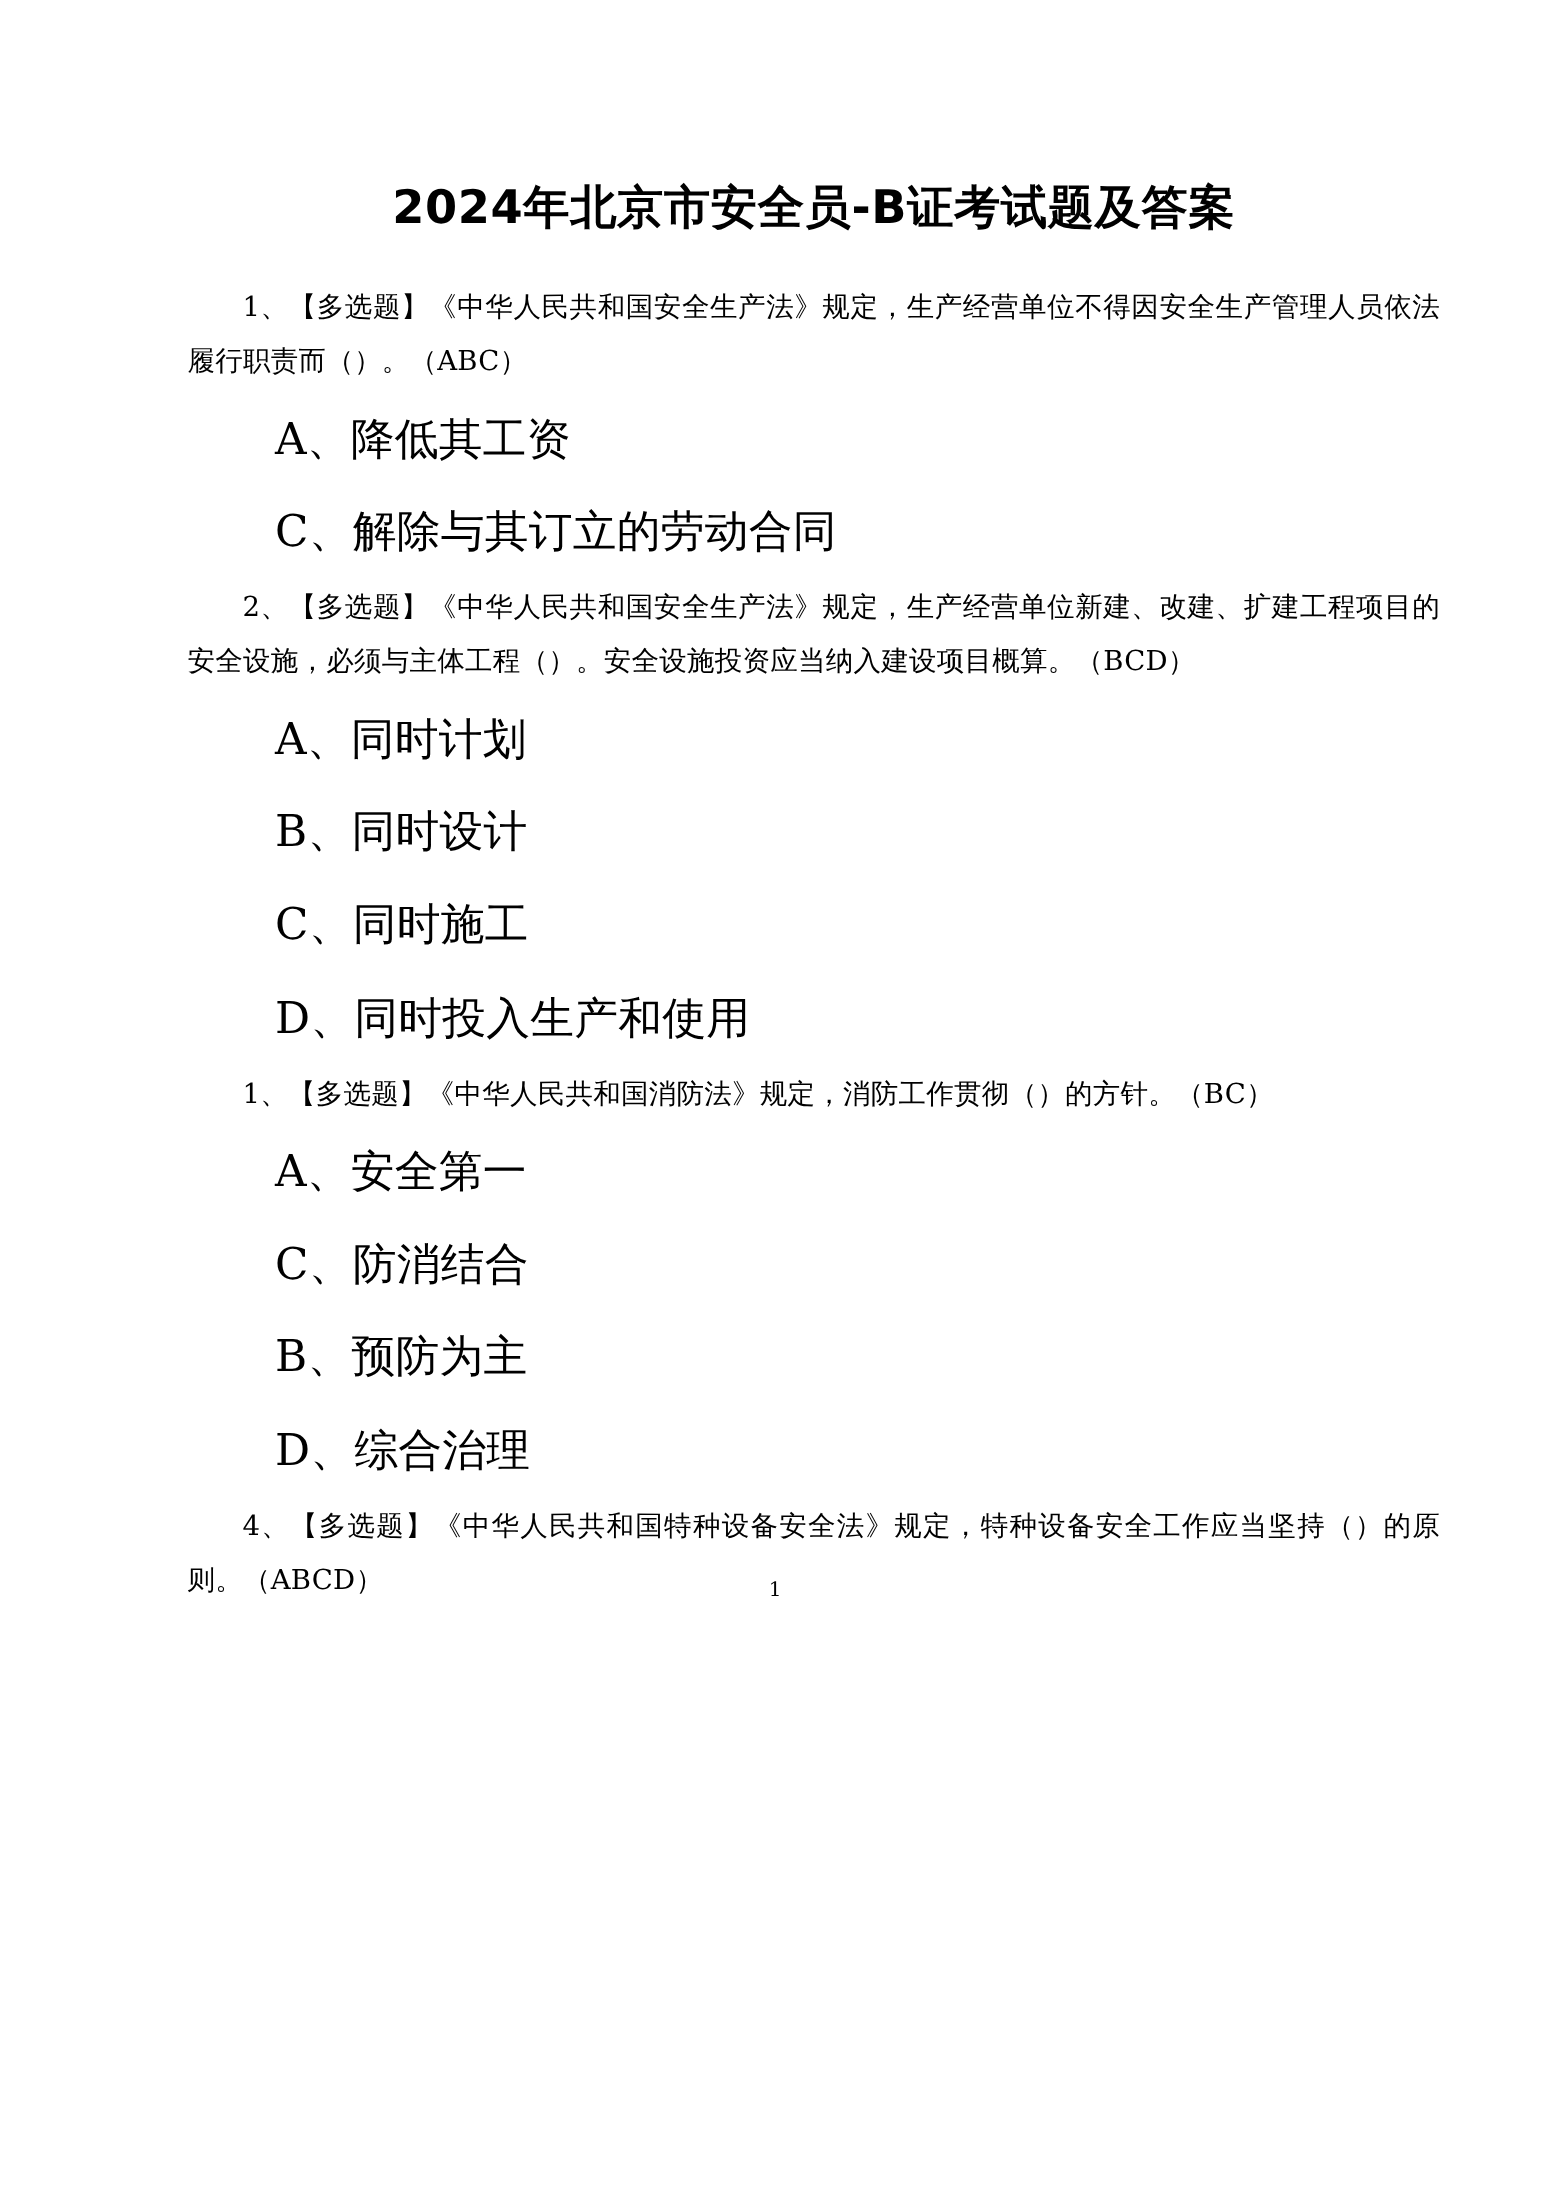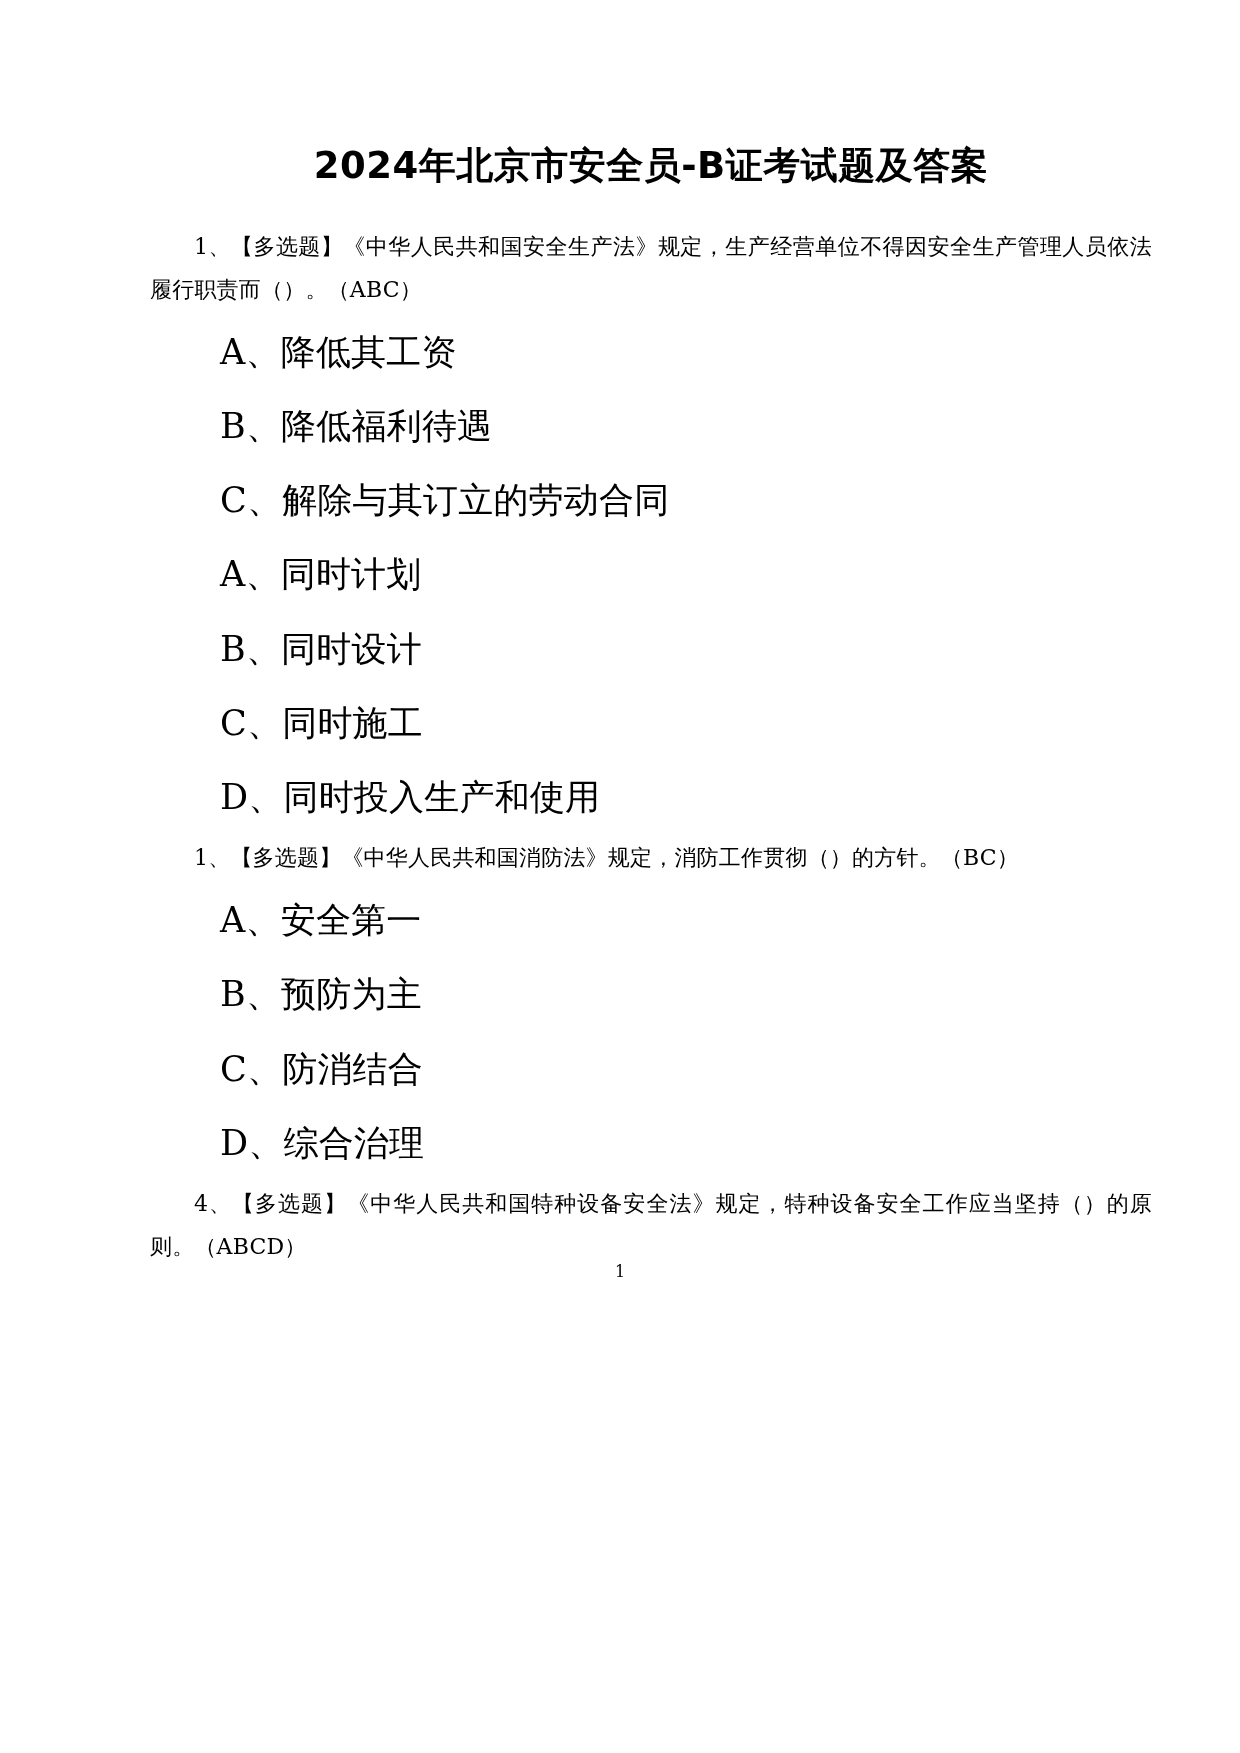--- a/index.html
+++ b/index.html
@@ -56,31 +56,31 @@
 </style>
 </head>
 <body>
 
 <div class="page">
 
   <h1 class="doc-title">2024年北京市安全员-B证考试题及答案</h1>
 
   <p class="q-stem">1、【多选题】《中华人民共和国安全生产法》规定，生产经营单位不得因安全生产管理人员依法履行职责而（）。（ABC）</p>
   <p class="opt">A、降低其工资</p>
-  <p class="opt">B、降低福利待遇</p>
   <p class="opt">C、解除与其订立的劳动合同</p>
 
+  <p class="q-stem">2、【多选题】《中华人民共和国安全生产法》规定，生产经营单位新建、改建、扩建工程项目的安全设施，必须与主体工程（）。安全设施投资应当纳入建设项目概算。（BCD）</p>
   <p class="opt">A、同时计划</p>
   <p class="opt">B、同时设计</p>
   <p class="opt">C、同时施工</p>
   <p class="opt">D、同时投入生产和使用</p>
 
   <p class="q-stem">1、【多选题】《中华人民共和国消防法》规定，消防工作贯彻（）的方针。（BC）</p>
   <p class="opt">A、安全第一</p>
+  <p class="opt">C、防消结合</p>
   <p class="opt">B、预防为主</p>
-  <p class="opt">C、防消结合</p>
   <p class="opt">D、综合治理</p>
 
   <p class="q-stem">4、【多选题】《中华人民共和国特种设备安全法》规定，特种设备安全工作应当坚持（）的原则。（ABCD）</p>
 
   <div class="page-number">1</div>
 
 </div>
 
 </body></html>

